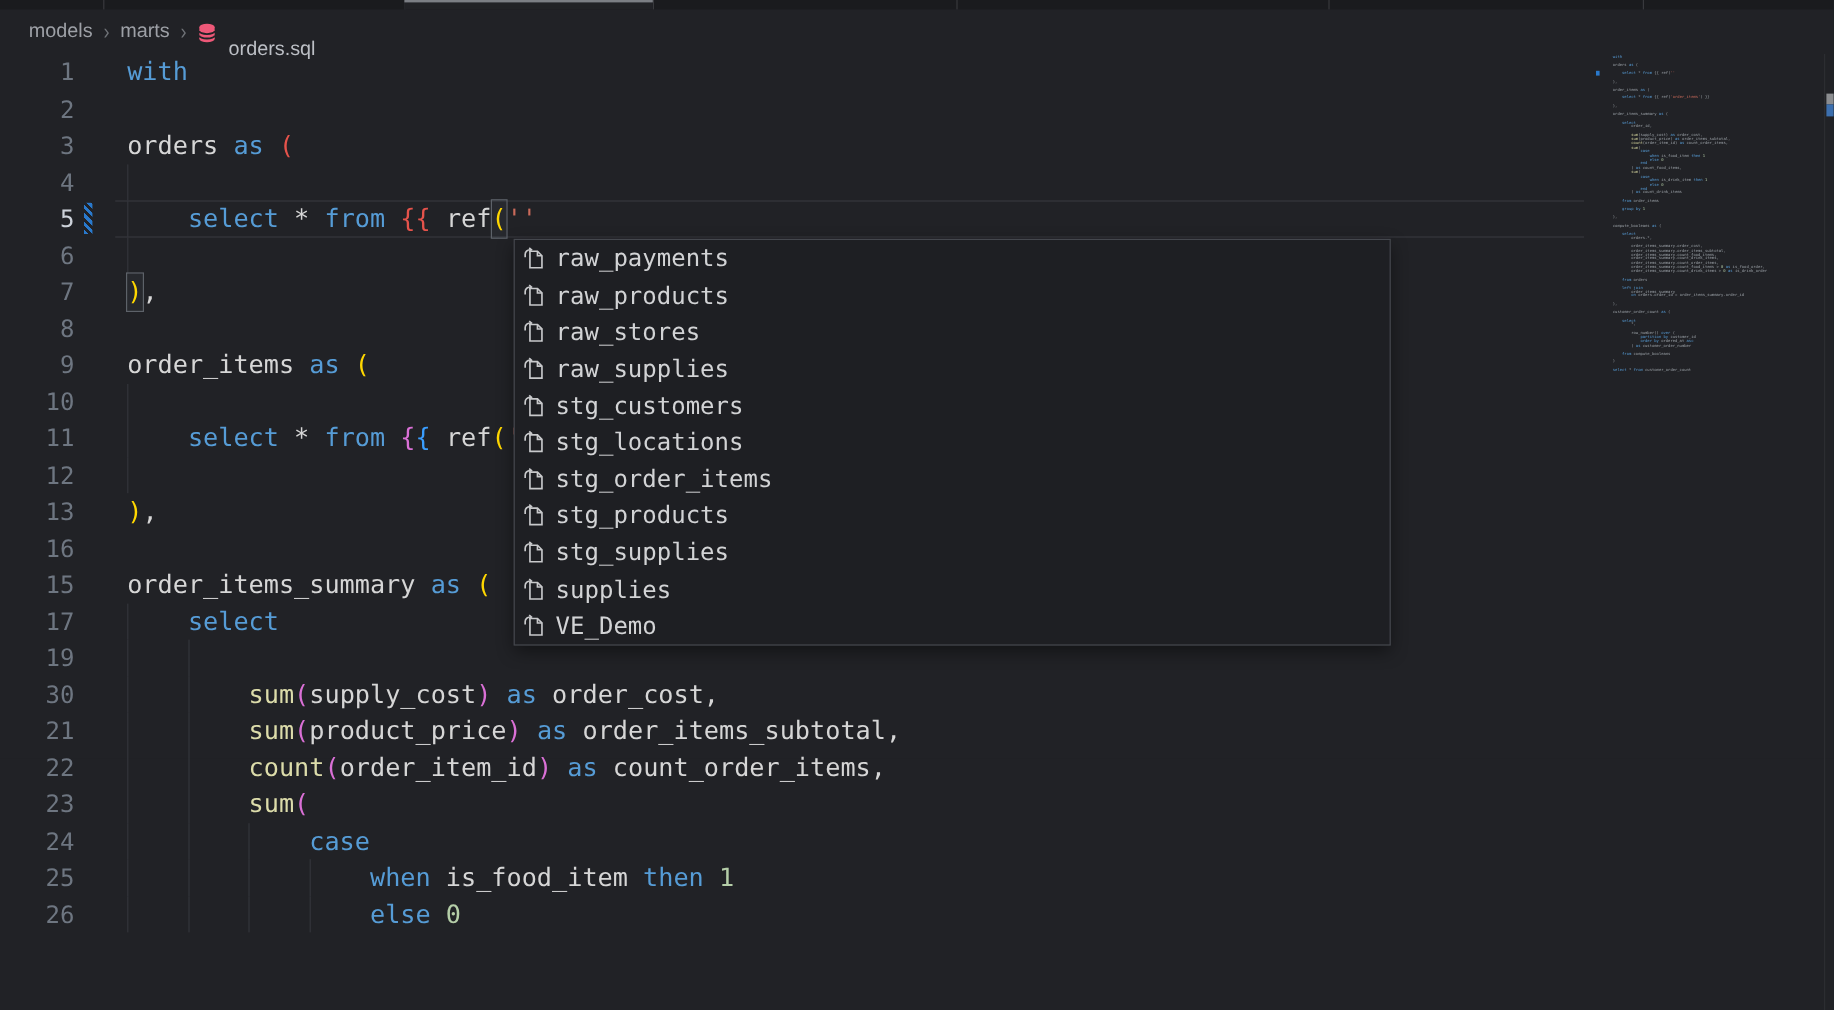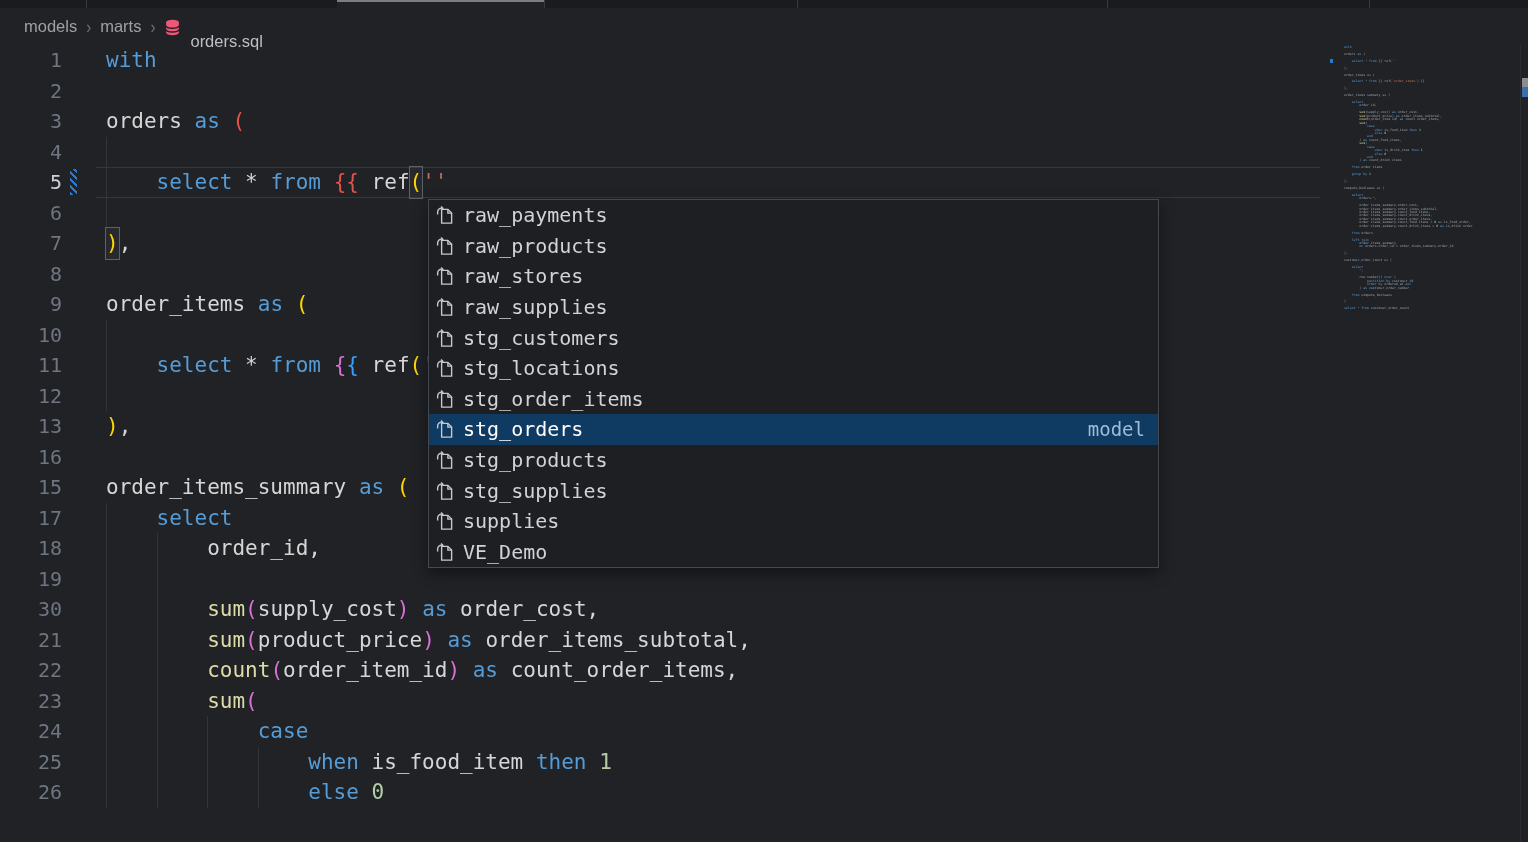--- a/index.html
+++ b/index.html
@@ -168,25 +168,20 @@
         <div class="ln">15</div>
         <div class="gut"></div>
         <div class="code"><span class="tk-txt">order_items_summary</span><span class="tk-txt"> </span><span class="tk-kw">as</span><span class="tk-txt"> </span><span class="tk-b1">(</span></div>
       </div>
       <div class="line">
         <div class="ln">17</div>
         <div class="gut"></div>
         <div class="code"><div class="guide" style="left: 0ch;"></div><span class="tk-ws">    </span><span class="tk-kw">select</span></div>
       </div>
       <div class="line">
-        <div class="ln">18</div>
-        <div class="gut"></div>
-        <div class="code"><div class="guide" style="left: 0ch;"></div><div class="guide" style="left: 4ch;"></div><span class="tk-ws">        </span><span class="tk-txt">order_id,</span></div>
-      </div>
-      <div class="line">
         <div class="ln">19</div>
         <div class="gut"></div>
         <div class="code"><div class="guide" style="left: 0ch;"></div><div class="guide" style="left: 4ch;"></div></div>
       </div>
       <div class="line">
         <div class="ln">30</div>
         <div class="gut"></div>
         <div class="code"><div class="guide" style="left: 0ch;"></div><div class="guide" style="left: 4ch;"></div><span class="tk-ws">        </span><span class="tk-fn">sum</span><span class="tk-b2">(</span><span class="tk-txt">supply_cost</span><span class="tk-b2">)</span><span class="tk-txt"> </span><span class="tk-kw">as</span><span class="tk-txt"> </span><span class="tk-txt">order_cost,</span></div>
       </div>
       <div class="line">
@@ -277,30 +272,20 @@
         <span>stg_locations</span>
       </div>
       <div class="sg-row">
         <svg class="sg-icon" viewBox="0 0 16 16" fill="none" stroke="#c8c9cb" stroke-width="1.1">
       <path d="M4.5 3.5 h5 l3 3 v8 h-8 z"></path>
       <path d="M9.5 3.5 v3 h3"></path>
       <path d="M1.3 7.5 v-1.8 a3.2 3.2 0 0 1 3.2-3.2 h0.6"></path>
       <path d="M4 1.2 l1.5 1.3 -1.5 1.3" fill="none"></path>
     </svg>
         <span>stg_order_items</span>
-      </div>
-      <div class="sg-row selected">
-        <svg class="sg-icon" viewBox="0 0 16 16" fill="none" stroke="#c8c9cb" stroke-width="1.1">
-      <path d="M4.5 3.5 h5 l3 3 v8 h-8 z"></path>
-      <path d="M9.5 3.5 v3 h3"></path>
-      <path d="M1.3 7.5 v-1.8 a3.2 3.2 0 0 1 3.2-3.2 h0.6"></path>
-      <path d="M4 1.2 l1.5 1.3 -1.5 1.3" fill="none"></path>
-    </svg>
-        <span>stg_orders</span>
-        <span class="sg-detail">model</span>
       </div>
       <div class="sg-row">
         <svg class="sg-icon" viewBox="0 0 16 16" fill="none" stroke="#c8c9cb" stroke-width="1.1">
       <path d="M4.5 3.5 h5 l3 3 v8 h-8 z"></path>
       <path d="M9.5 3.5 v3 h3"></path>
       <path d="M1.3 7.5 v-1.8 a3.2 3.2 0 0 1 3.2-3.2 h0.6"></path>
       <path d="M4 1.2 l1.5 1.3 -1.5 1.3" fill="none"></path>
     </svg>
         <span>stg_products</span>
       </div>

